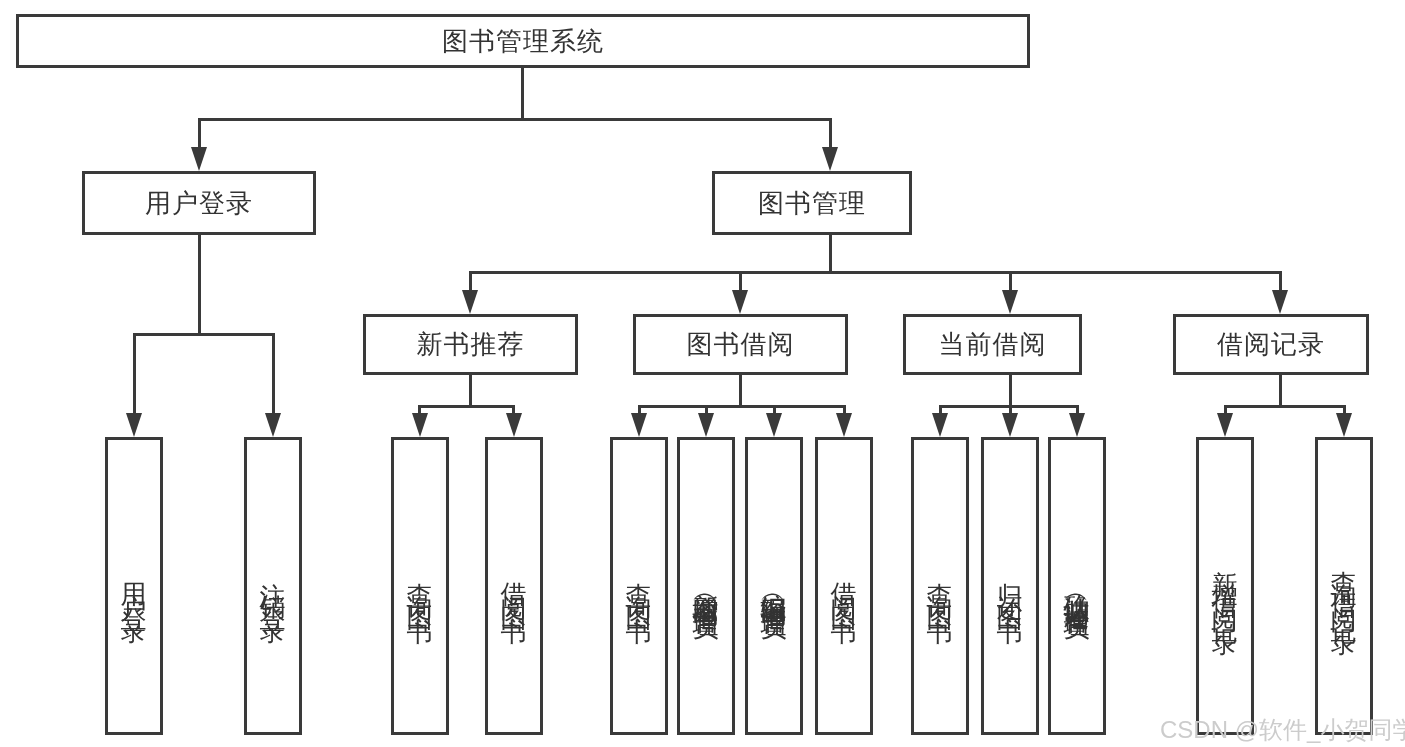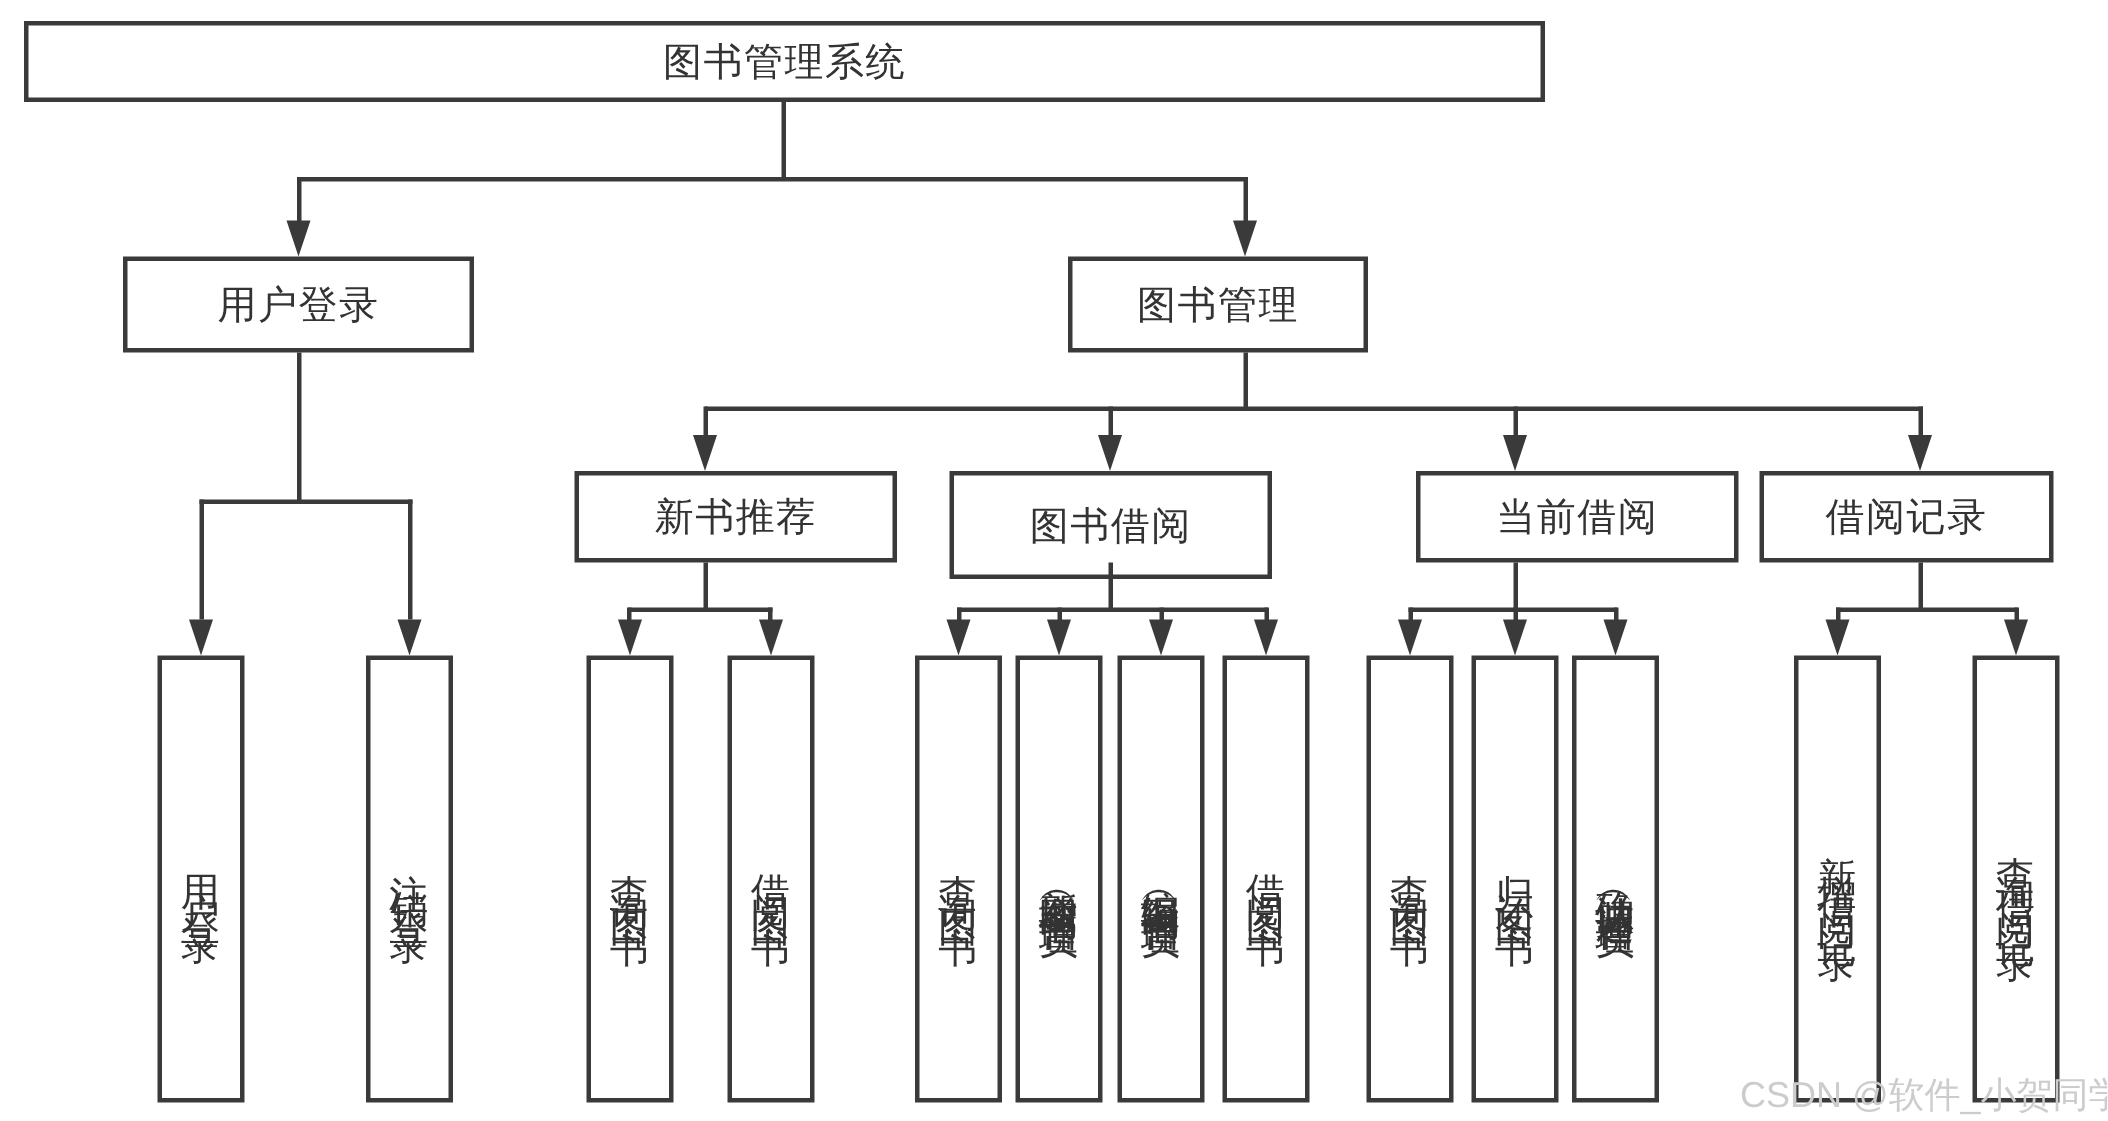--- a/index.html
+++ b/index.html
@@ -112,27 +112,27 @@
   <div class="h-line" style="left:470px; top:271px; width:812px;"></div>
   <div class="v-line" style="left:469px; top:271px; height:21px;"></div>
   <div class="arrow" style="left:462px; top:290px;"></div>
   <div class="v-line" style="left:739px; top:271px; height:21px;"></div>
   <div class="arrow" style="left:732px; top:290px;"></div>
   <div class="v-line" style="left:1009px; top:271px; height:21px;"></div>
   <div class="arrow" style="left:1002px; top:290px;"></div>
   <div class="v-line" style="left:1279px; top:271px; height:21px;"></div>
   <div class="arrow" style="left:1272px; top:290px;"></div>
 
-  <div class="box" style="left:383px; top:314px; width:215px; height:61px;">
+  <div class="box" style="left:363px; top:314px; width:215px; height:61px;">
     <span class="h-label">新书推荐</span>
   </div>
-  <div class="box" style="left:633px; top:314px; width:215px; height:72px;">
+  <div class="box" style="left:633px; top:314px; width:215px; height:61px;">
     <span class="h-label">图书借阅</span>
   </div>
-  <div class="box" style="left:903px; top:314px; width:215px; height:61px;margin-left:41px;">
+  <div class="box" style="left:903px; top:314px; width:179px; height:61px;">
     <span class="h-label">当前借阅</span>
   </div>
   <div class="box" style="left:1173px; top:314px; width:196px; height:61px;">
     <span class="h-label">借阅记录</span>
   </div>
 
   <div class="v-line" style="left:469px; top:375px; height:33px;"></div>
   <div class="h-line" style="left:419px; top:405px; width:96px;"></div>
   <div class="v-line" style="left:418px; top:405px; height:10px;"></div>
   <div class="arrow" style="left:412px; top:413px;"></div>

